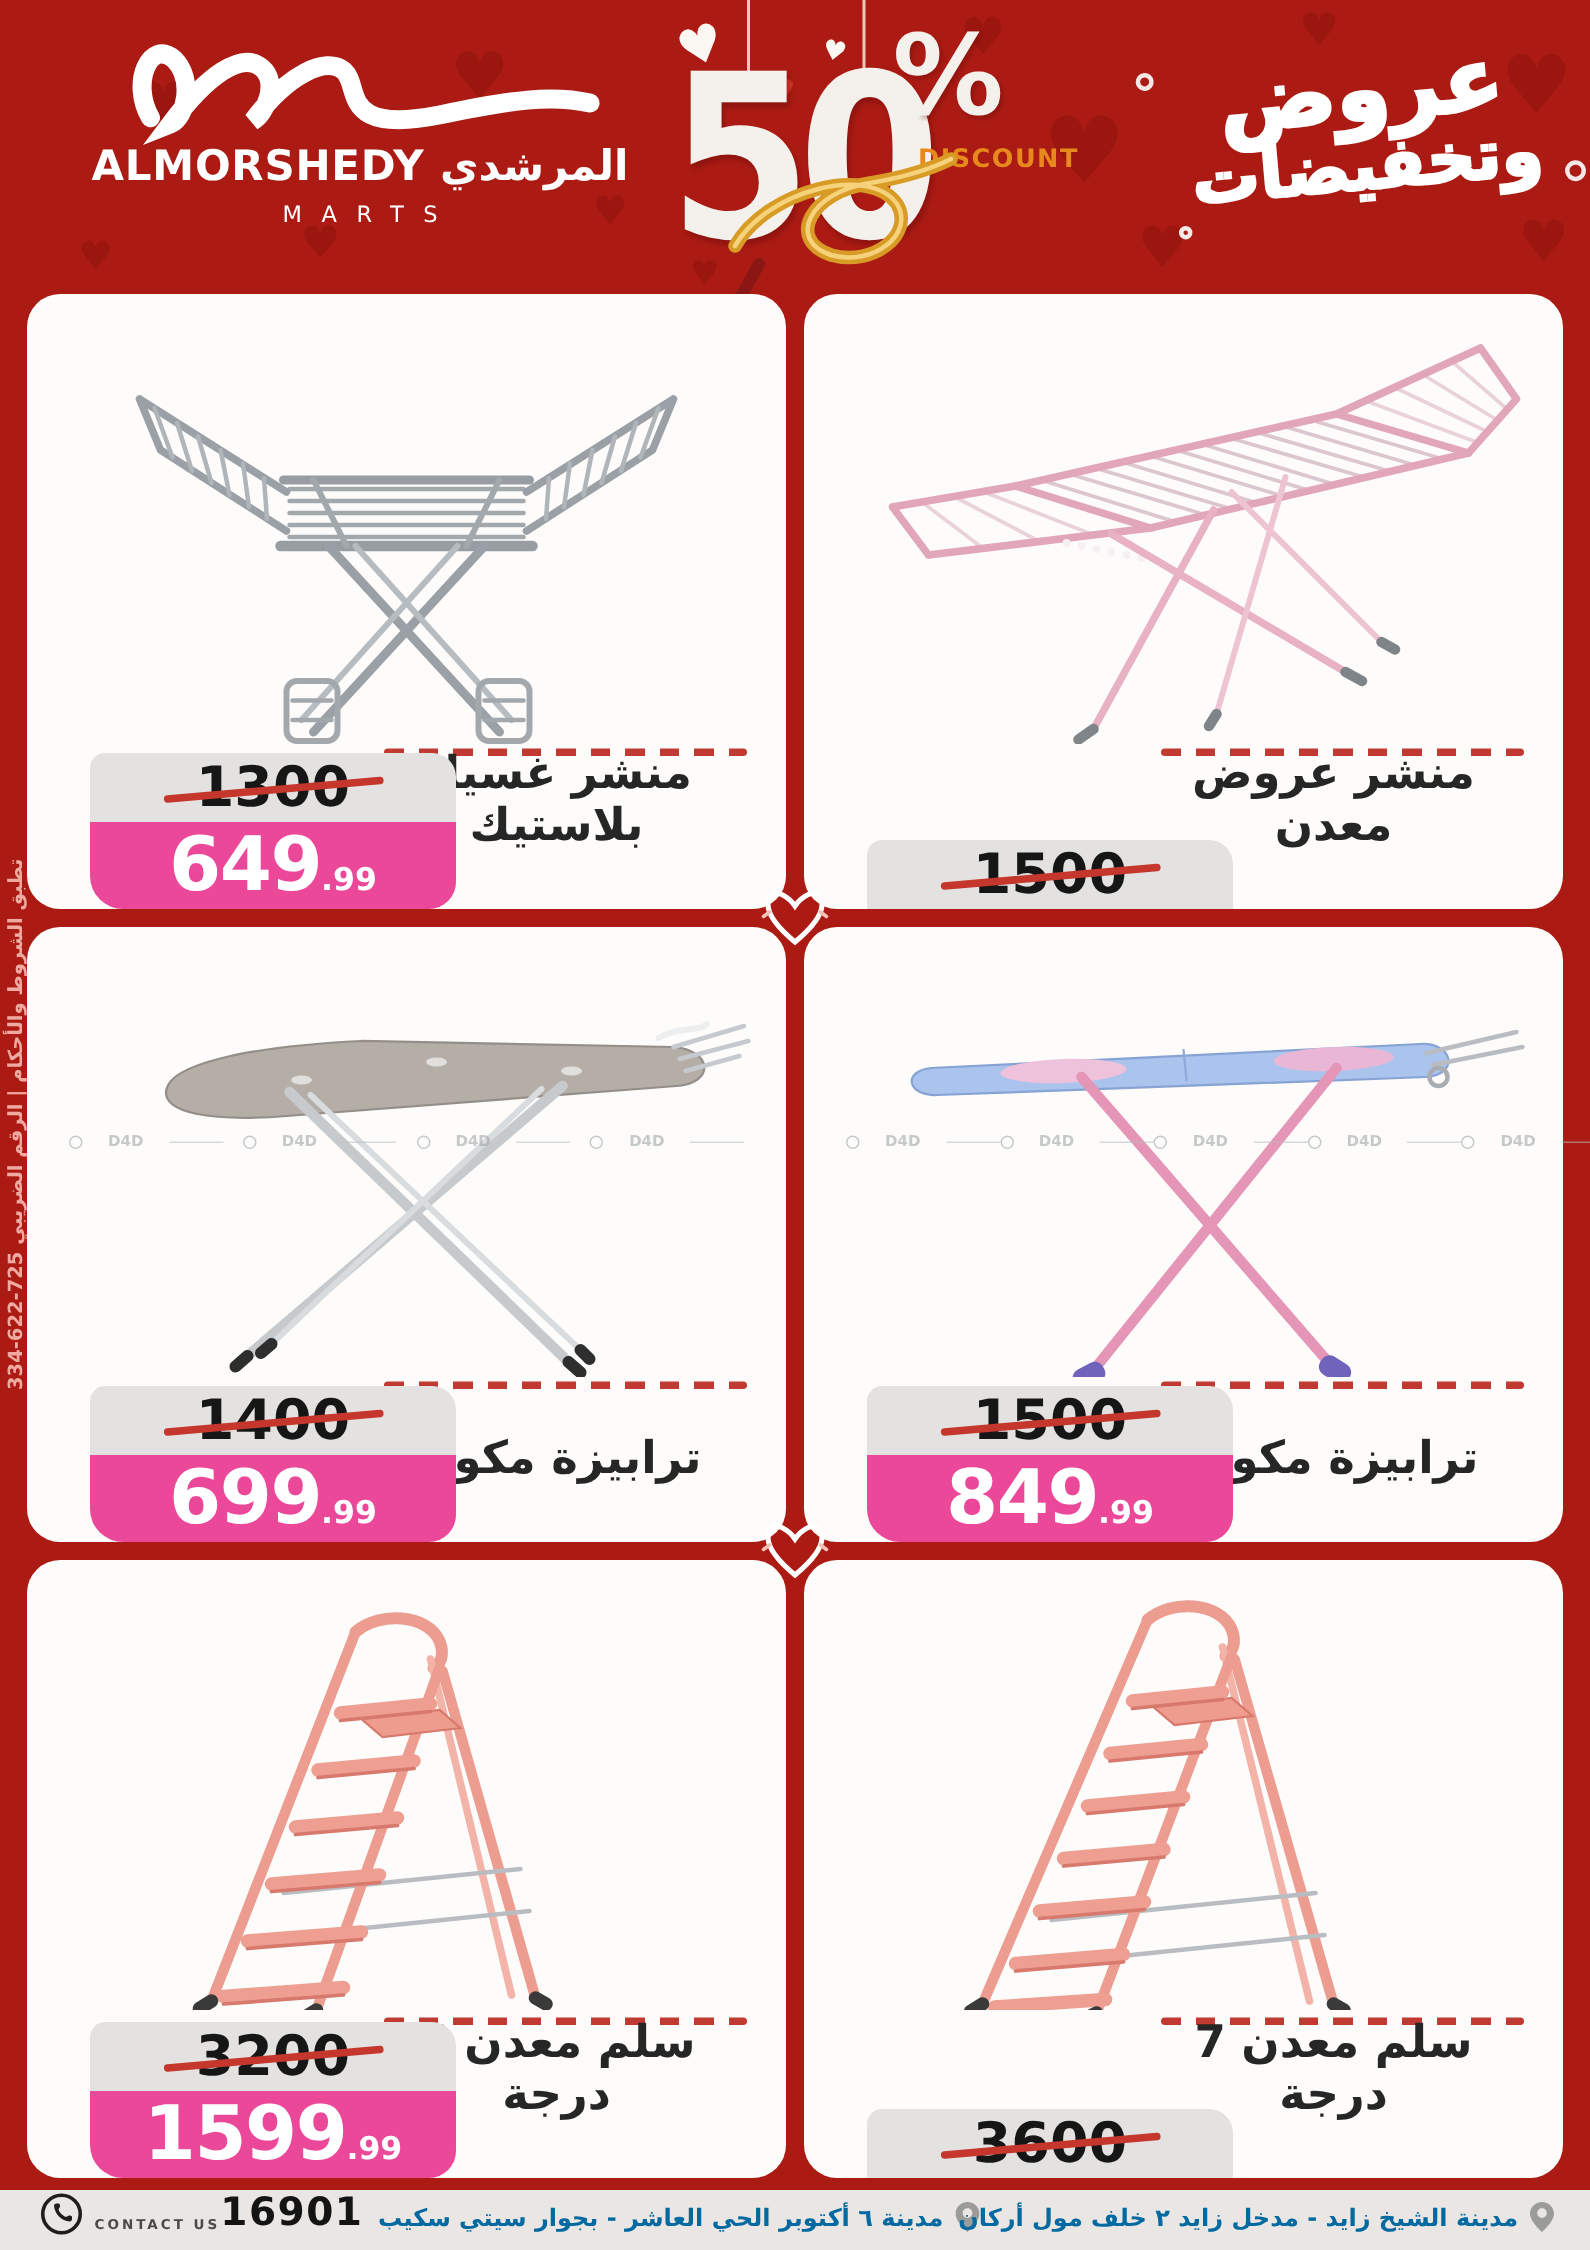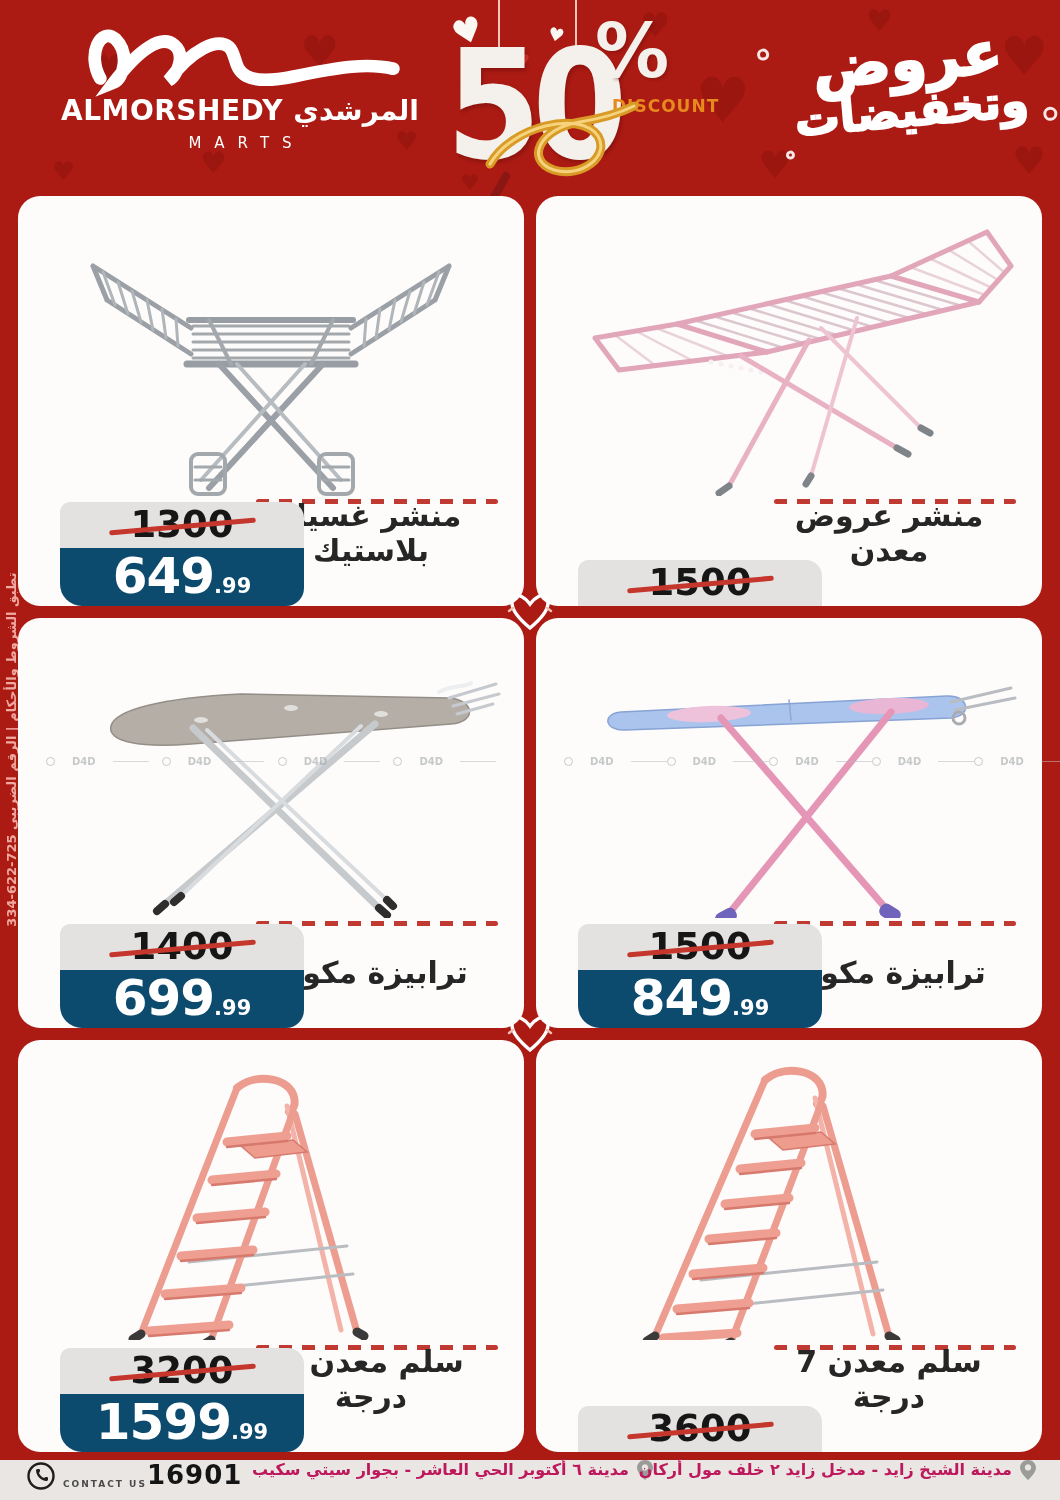--- a/index.html
+++ b/index.html
@@ -57,34 +57,34 @@
   .dash { position:absolute; left:238px; right:26px; bottom:102px; height:5px; border-radius:3px;
           background:repeating-linear-gradient(90deg,#c03a31 0 13px,transparent 13px 23px); }
   .plabel { position:absolute; left:228px; right:28px; bottom:38px; text-align:center;
             font-size:30px; font-weight:bold; color:#262626; direction:rtl; }
   .pricebox { position:absolute; left:0; bottom:0; width:244px;margin-left:42px; }
   .old { background:#e4e2e1; height:46px; line-height:46px; text-align:center; font-size:37px;
          font-weight:bold; color:#161616; border-radius:10px 16px 0 0; }
   .strike { position:relative; display:inline-block; padding:0 8px; }
   .strike::after { content:""; position:absolute; left:-14px; right:-14px; top:48%; height:5px;
                    background:#c5362c; transform:rotate(-5deg); border-radius:3px; }
-  .new { background:#0c4a6e; height:58px; text-align:center; color:#fff; font-weight:bold;
+  .new { background:#ec4899; height:58px; text-align:center; color:#fff; font-weight:bold;
          font-size:50px; line-height:56px; border-radius:0 0 18px 22px; letter-spacing:-1px; }
   .cents { font-size:21px; letter-spacing:0; }
 
   .sep-heart { position:absolute; width:46px; height:46px; transform:translate(-50%,-50%); z-index:3; }
 
   
   .footer { position:absolute; left:0; right:0; bottom:0; height:40px; background:#e9e6e3; z-index:4; }
   .contact { position:absolute; left:26px; top:1px; display:flex; align-items:center; gap:7px; }
   .contact-col { display:flex; flex-direction:row; align-items:flex-end; line-height:1.05; }
   .cu { font-size:9px; letter-spacing:2px; color:#4a4a4a; font-weight:bold; }
   .num { font-size:26px; font-weight:bold; color:#141414; letter-spacing:1px; }
-  .addr { position:absolute; top:0; height:36px; display:flex; align-items:flex-start; gap:8px;
-          direction:rtl; font-weight:bold; color:#be185d; font-size:16px; }
+  .addr { position:absolute; top:0; height:36px; display:flex; align-items:center; gap:8px;
+          direction:rtl; font-weight:bold; color:#0369a1; font-size:16px; }
   .addr1 { left:252px; } .addr2 { right:24px; }
 </style>
 </head>
 <body>
 
 <span class="bg-heart" style="left:300px;top:30px;font-size:44px">♥</span>
 <span class="bg-heart" style="left:395px;top:128px;font-size:26px">♥</span>
 <span class="bg-heart" style="left:640px;top:8px;font-size:34px">♥</span>
 <span class="bg-heart" style="left:695px;top:70px;font-size:62px">♥</span>
 <span class="bg-heart" style="left:758px;top:146px;font-size:38px">♥</span>

